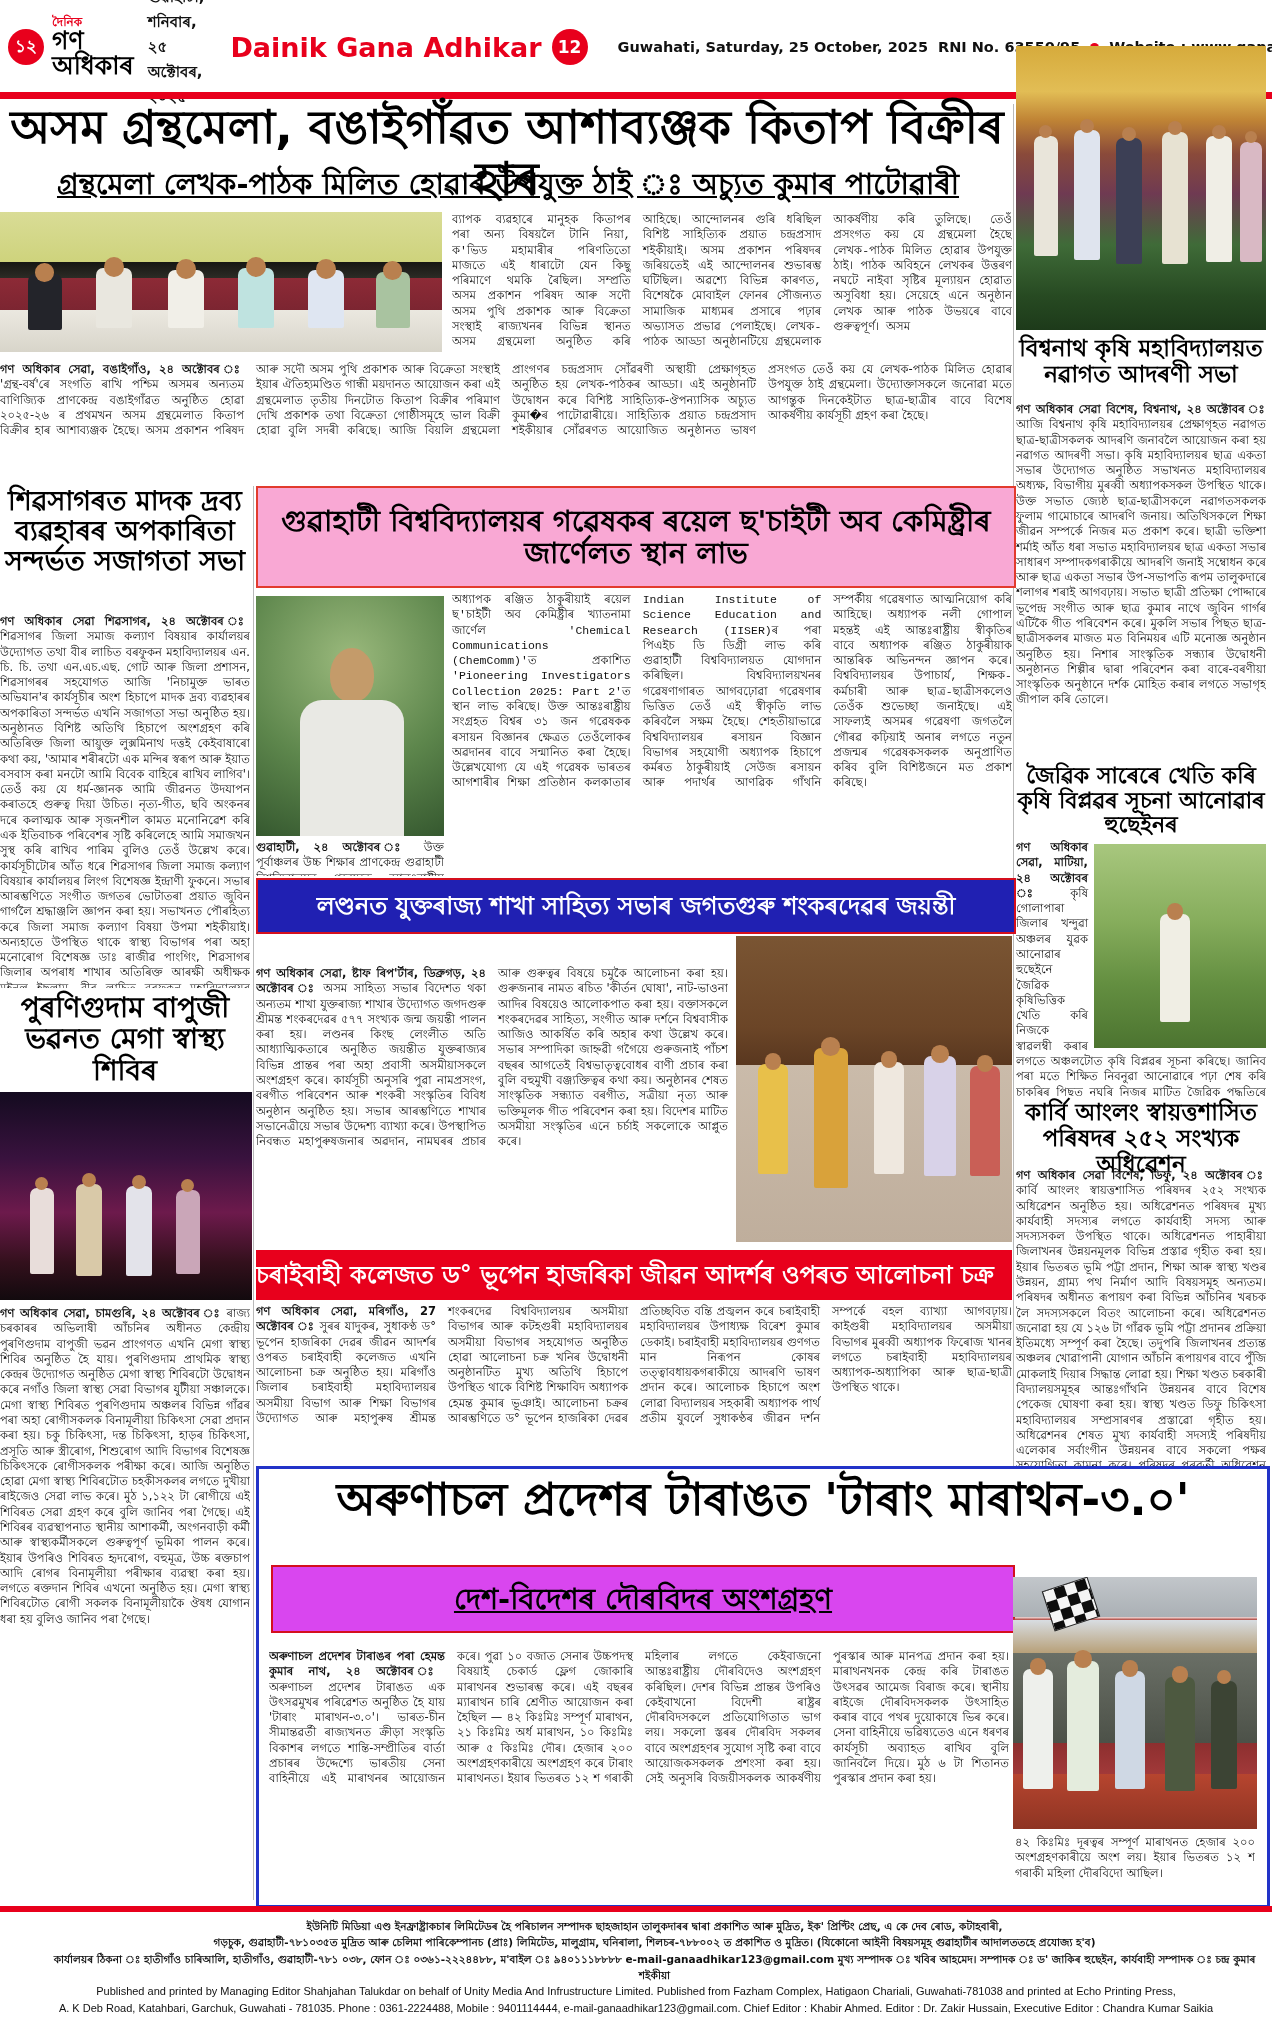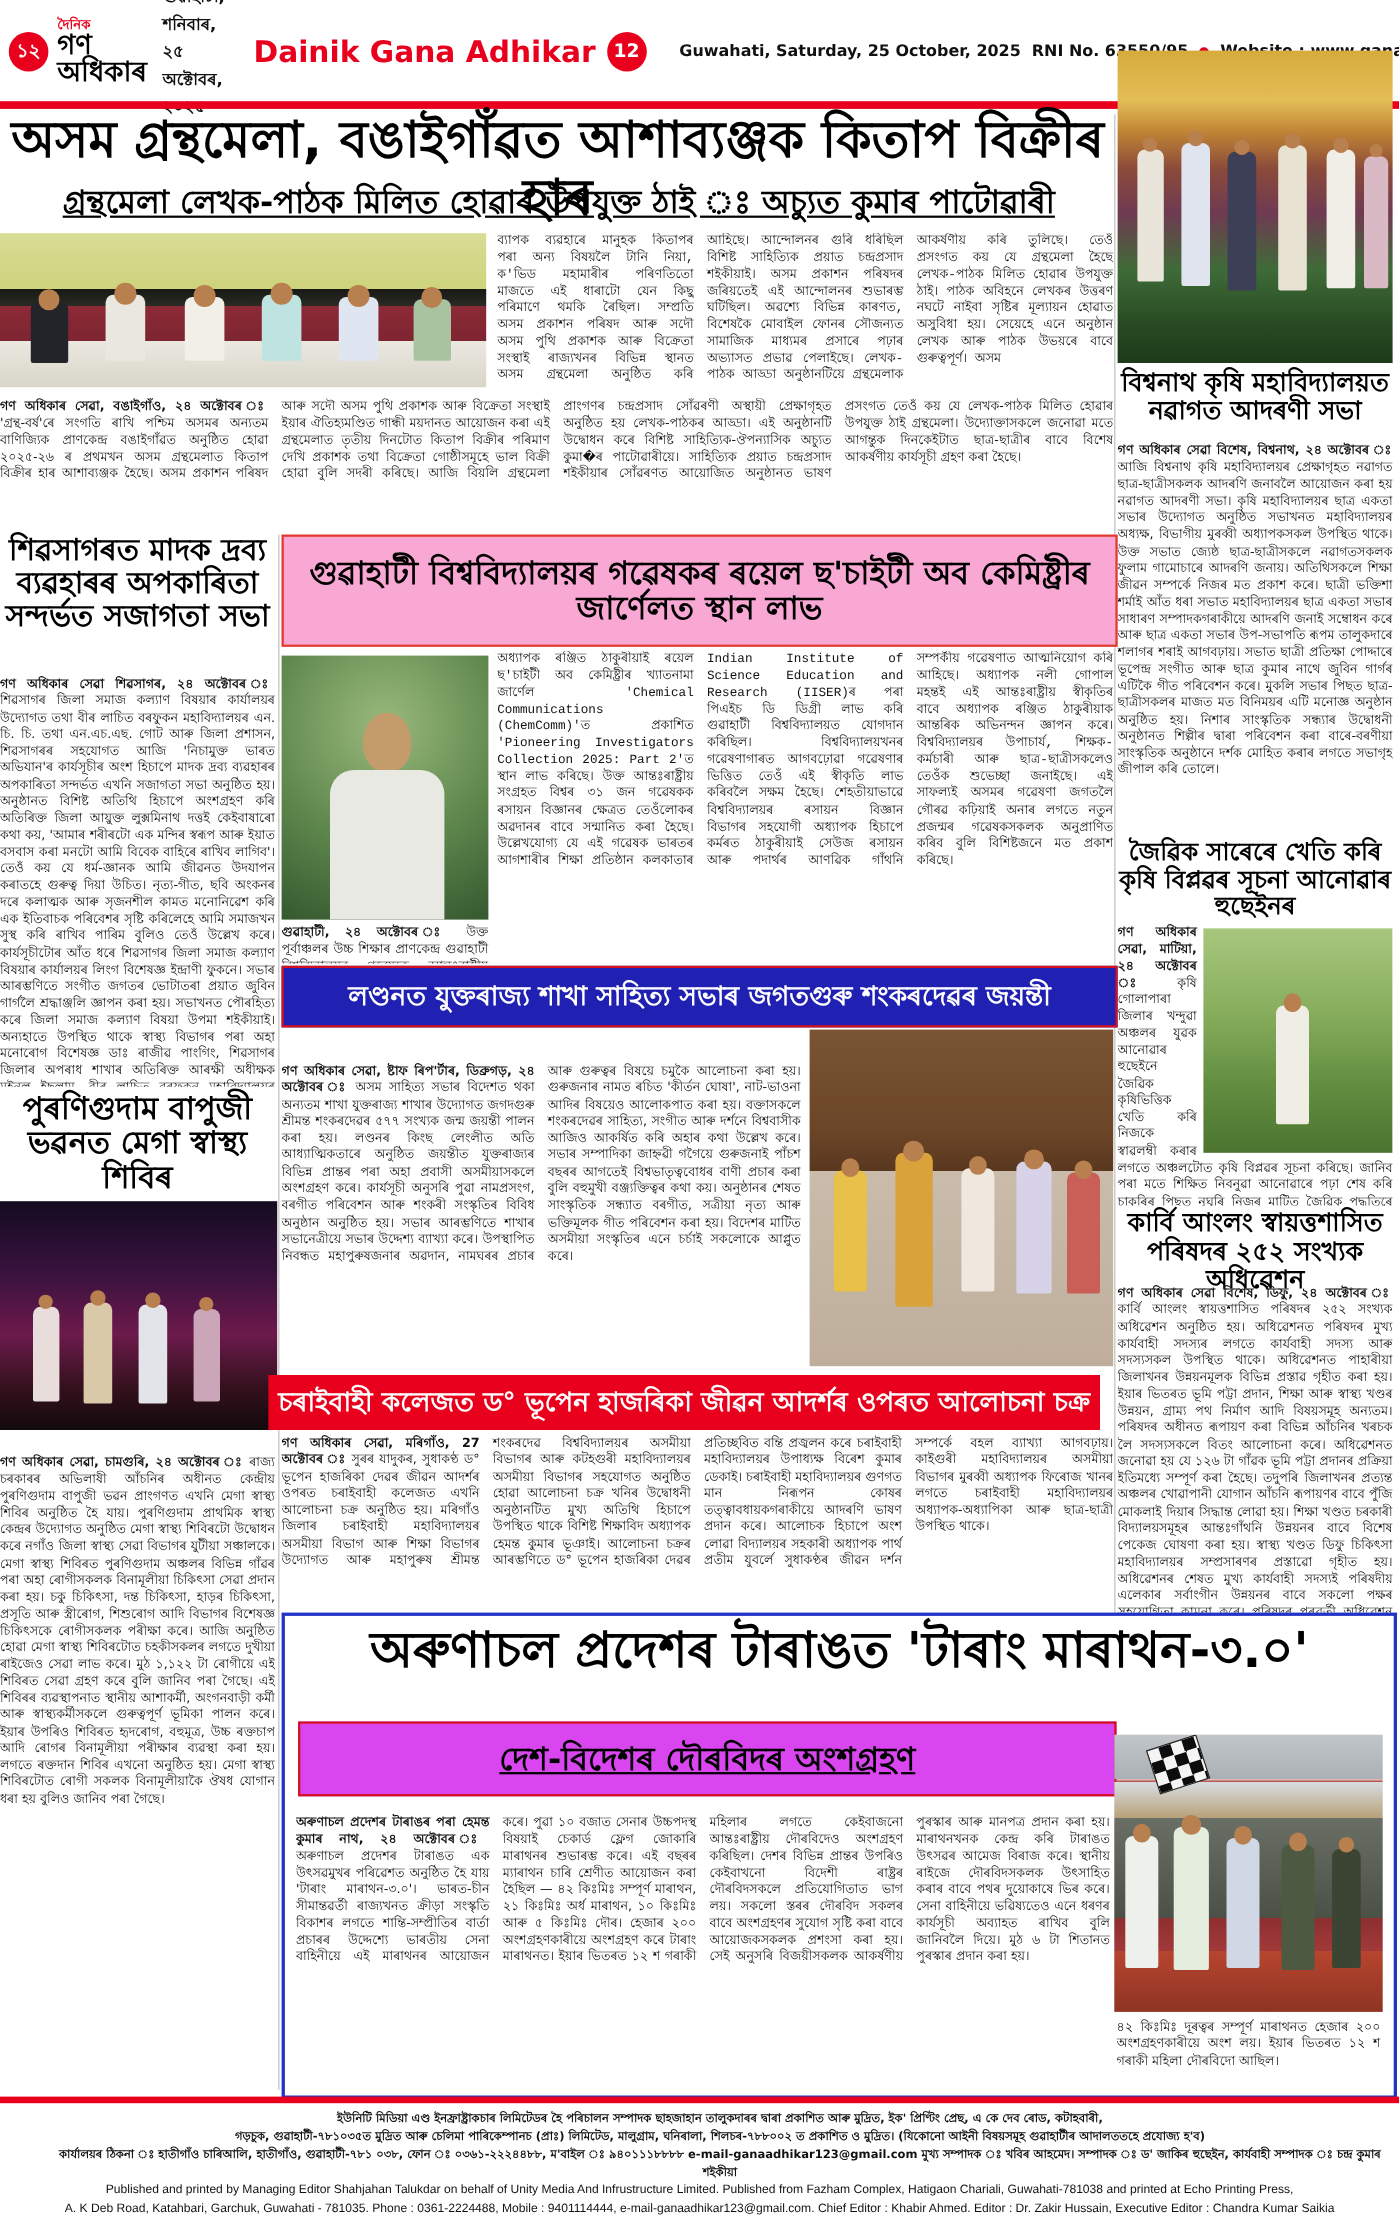--- a/index.html
+++ b/index.html
@@ -28,22 +28,22 @@
   .cols3{column-count:3;column-gap:12px;font-family:Liberation Mono, monospace;}
   .cols4{column-count:4;column-gap:12px;}
   .vline{position:absolute;width:1px;background:#b9b9b9;}
   
   #yellowbox{position:absolute;left:256px;top:486px;width:756px;height:98px;background:#f9a8d4;
         border:2.5px solid #e23b2e;display:flex;align-items:center;justify-content:center;}
   #yellowbox .hl{font-size:29px;}
   #blueband{position:absolute;left:256px;top:878px;width:756px;height:52px;background:#2020b2;
         border:2.5px solid #d40f1e;display:flex;align-items:center;justify-content:center;}
   #blueband .hl{color:#fff;font-size:24px;white-space:nowrap;}
-  #redband{position:absolute;left:244px;top:1250px;width:756px;height:50px;background:#e8001c;
-        display:flex;align-items:center;justify-content:center;}
+  #redband{position:absolute;left:256px;top:1250px;width:756px;height:50px;background:#e8001c;
+        display:flex;align-items:center;justify-content:flex-start;}
   #redband .hl{color:#fff;font-size:24px;white-space:nowrap;}
   #bottombox{position:absolute;left:256px;top:1466px;width:1008px;height:436px;border:3.5px solid #2233c8;background:#fff;}
   #marathon-headline{position:absolute;left:0;top:6px;width:100%;font-size:45px;}
   #cyanbox{position:absolute;left:12px;top:96px;width:740px;height:64px;background:#d946ef;
         border:2.5px solid #d40f1e;display:flex;align-items:center;justify-content:center;}
   #cyanbox .hl{font-size:29px;text-decoration:underline;}
   
   .photo{position:absolute;overflow:hidden;}
   .pers{position:absolute;border-radius:7px 7px 2px 2px;}
   .pers::before{content:"";position:absolute;top:-11px;left:22%;width:55%;padding-top:55%;border-radius:50%;background:#b9804f;}
@@ -134,21 +134,21 @@
     <span>শিৱসাগৰ জিলা সমাজ কল্যাণ বিষয়াৰ কাৰ্যালয়ৰ উদ্যোগত তথা বীৰ লাচিত বৰফুকন মহাবিদ্যালয়ৰ এন. চি. চি. তথা এন.এচ.এছ. গোট আৰু জিলা প্ৰশাসন, শিৱসাগৰৰ সহযোগত আজি 'নিচামুক্ত ভাৰত অভিযান'ৰ কাৰ্যসূচীৰ অংশ হিচাপে মাদক দ্ৰব্য ব্যৱহাৰৰ অপকাৰিতা সন্দৰ্ভত এখনি সজাগতা সভা অনুষ্ঠিত হয়। অনুষ্ঠানত বিশিষ্ট অতিথি হিচাপে অংশগ্ৰহণ কৰি অতিৰিক্ত জিলা আয়ুক্ত লুক্সমিনাথ দত্তই কেইবাষাৰো কথা কয়, 'আমাৰ শৰীৰটো এক মন্দিৰ স্বৰূপ আৰু ইয়াত বসবাস কৰা মনটো আমি বিবেক বাহিৰে ৰাখিব লাগিব'। তেওঁ কয় যে ধৰ্ম-জ্ঞানক আমি জীৱনত উদযাপন কৰাতহে গুৰুত্ব দিয়া উচিত। নৃত্য-গীত, ছবি অংকনৰ দৰে কলাত্মক আৰু সৃজনশীল কামত মনোনিৱেশ কৰি এক ইতিবাচক পৰিবেশৰ সৃষ্টি কৰিলেহে আমি সমাজখন সুস্থ কৰি ৰাখিব পাৰিম বুলিও তেওঁ উল্লেখ কৰে। কাৰ্যসূচীটোৰ আঁত ধৰে শিৱসাগৰ জিলা সমাজ কল্যাণ বিষয়াৰ কাৰ্যালয়ৰ লিংগ বিশেষজ্ঞ ইন্দ্ৰাণী ফুকনে। সভাৰ আৰম্ভণিতে সংগীত জগতৰ ভোটাতৰা প্ৰয়াত জুবিন গাৰ্গলৈ শ্ৰদ্ধাঞ্জলি জ্ঞাপন কৰা হয়। সভাখনত পৌৰহিত্য কৰে জিলা সমাজ কল্যাণ বিষয়া উপমা শইকীয়াই। অন্যহাতে উপস্থিত থাকে স্বাস্থ্য বিভাগৰ পৰা অহা মনোৰোগ বিশেষজ্ঞ ডাঃ ৰাজীৱ পাংগিং, শিৱসাগৰ জিলাৰ অপৰাধ শাখাৰ অতিৰিক্ত আৰক্ষী অধীক্ষক মইনুল ইছলাম, বীৰ লাচিত বৰফুকন মহাবিদ্যালয়ৰ অধ্যক্ষ ডাঃ পংকজ জ্যোতি হাজৰিকাকে প্ৰমুখ্যে কৰি অন্যান্য প্ৰৱক্তাসকল, গৰিষ্ঠ সংখ্যক ছাত্ৰ-ছাত্ৰী, জিলা সমাজ কল্যাণ বিষয়াৰ সংকল্প হাবৰ কৰ্মচাৰীবৃন্দৰ লগতে গৌৰীসাগৰ সংহত শিশু উন্নয়ন প্ৰকল্প বিষয়াৰ কাৰ্যালয়ৰ অধীনৰ অংগনবাড়ী কৰ্মী আৰু মুখ্য সেৱিকাসকল। অনুষ্ঠানত ছাত্ৰ-ছাত্ৰীসকলৰ সৈতে মাদক দ্ৰব্যৰ ব্যৱহাৰৰ ভয়াবহতাৰ বিষয়ে মত-বিনিময় কৰা হয়।</span>
   </div>
 
   <h3 class="abs hl" style="left:0;top:992px;width:250px;font-size:28px;margin:0;">পুৰণিগুদাম বাপুজী ভৱনত মেগা স্বাস্থ্য শিবিৰ</h3>
   <div class="photo" id="photo-healthcamp">
     <span class="pers" style="left:30px;top:96px;width:24px;height:86px;background:#e8ddda;"></span>
     <span class="pers" style="left:76px;top:92px;width:26px;height:92px;background:#d9c9a8;"></span>
     <span class="pers" style="left:126px;top:94px;width:26px;height:90px;background:#e3e3ea;"></span>
     <span class="pers" style="left:176px;top:98px;width:24px;height:84px;background:#caa6b8;"></span>
   </div>
-  <div class="abs bt" style="left:0;top:1306px;width:250px;height:592px;margin-top:16px;">
+  <div class="abs bt" style="left:0;top:1306px;width:250px;height:592px;">
     <b>গণ অধিকাৰ সেৱা, চামগুৰি, ২৪ অক্টোবৰ ঃ</b>
     <span>ৰাজ্য চৰকাৰৰ অভিলাষী আঁচনিৰ অধীনত কেন্দ্ৰীয় পুৰণিগুদাম বাপুজী ভৱন প্ৰাংগণত এখনি মেগা স্বাস্থ্য শিবিৰ অনুষ্ঠিত হৈ যায়। পুৰণিগুদাম প্ৰাথমিক স্বাস্থ্য কেন্দ্ৰৰ উদ্যোগত অনুষ্ঠিত মেগা স্বাস্থ্য শিবিৰটো উদ্বোধন কৰে নগাঁও জিলা স্বাস্থ্য সেৱা বিভাগৰ যুটীয়া সঞ্চালকে। মেগা স্বাস্থ্য শিবিৰত পুৰণিগুদাম অঞ্চলৰ বিভিন্ন গাঁৱৰ পৰা অহা ৰোগীসকলক বিনামূলীয়া চিকিৎসা সেৱা প্ৰদান কৰা হয়। চকু চিকিৎসা, দন্ত চিকিৎসা, হাড়ৰ চিকিৎসা, প্ৰসূতি আৰু স্ত্ৰীৰোগ, শিশুৰোগ আদি বিভাগৰ বিশেষজ্ঞ চিকিৎসকে ৰোগীসকলক পৰীক্ষা কৰে। আজি অনুষ্ঠিত হোৱা মেগা স্বাস্থ্য শিবিৰটোত চহকীসকলৰ লগতে দুখীয়া ৰাইজেও সেৱা লাভ কৰে। মুঠ ১,১২২ টা ৰোগীয়ে এই শিবিৰত সেৱা গ্ৰহণ কৰে বুলি জানিব পৰা গৈছে। এই শিবিৰৰ ব্যৱস্থাপনাত স্থানীয় আশাকৰ্মী, অংগনবাড়ী কৰ্মী আৰু স্বাস্থ্যকৰ্মীসকলে গুৰুত্বপূৰ্ণ ভূমিকা পালন কৰে। ইয়াৰ উপৰিও শিবিৰত হৃদৰোগ, বহুমূত্ৰ, উচ্চ ৰক্তচাপ আদি ৰোগৰ বিনামূলীয়া পৰীক্ষাৰ ব্যৱস্থা কৰা হয়। লগতে ৰক্তদান শিবিৰ এখনো অনুষ্ঠিত হয়। মেগা স্বাস্থ্য শিবিৰটোত ৰোগী সকলক বিনামূলীয়াকৈ ঔষধ যোগান ধৰা হয় বুলিও জানিব পৰা গৈছে।</span>
   </div>
 
   <div id="yellowbox">
     <div class="hl" style="width:96%;">গুৱাহাটী বিশ্ববিদ্যালয়ৰ গৱেষকৰ ৰয়েল ছ'চাইটী অব কেমিষ্ট্ৰীৰ জাৰ্ণেলত স্থান লাভ</div>
   </div>
   <div class="photo" id="photo-researcher"></div>
   <div class="abs bt cols3" style="left:452px;top:592px;width:560px;height:246px;">অধ্যাপক ৰঞ্জিত ঠাকুৰীয়াই ৰয়েল ছ'চাইটী অব কেমিষ্ট্ৰীৰ খ্যাতনামা জাৰ্ণেল 'Chemical Communications (ChemComm)'ত প্ৰকাশিত 'Pioneering Investigators Collection 2025: Part 2'ত স্থান লাভ কৰিছে। উক্ত আন্তঃৰাষ্ট্ৰীয় সংগ্ৰহত বিশ্বৰ ৩১ জন গৱেষকক ৰসায়ন বিজ্ঞানৰ ক্ষেত্ৰত তেওঁলোকৰ অৱদানৰ বাবে সন্মানিত কৰা হৈছে। উল্লেখযোগ্য যে এই গৱেষক ভাৰতৰ আগশাৰীৰ শিক্ষা প্ৰতিষ্ঠান কলকাতাৰ Indian Institute of Science Education and Research (IISER)ৰ পৰা পিএইচ ডি ডিগ্ৰী লাভ কৰি গুৱাহাটী বিশ্ববিদ্যালয়ত যোগদান কৰিছিল। বিশ্ববিদ্যালয়খনৰ গৱেষণাগাৰত আগবঢ়োৱা গৱেষণাৰ ভিত্তিত তেওঁ এই স্বীকৃতি লাভ কৰিবলৈ সক্ষম হৈছে। শেহতীয়াভাৱে বিশ্ববিদ্যালয়ৰ ৰসায়ন বিজ্ঞান বিভাগৰ সহযোগী অধ্যাপক হিচাপে কৰ্মৰত ঠাকুৰীয়াই সেউজ ৰসায়ন আৰু পদাৰ্থৰ আণৱিক গাঁথনি সম্পৰ্কীয় গৱেষণাত আত্মনিয়োগ কৰি আহিছে। অধ্যাপক নলী গোপাল মহন্তই এই আন্তঃৰাষ্ট্ৰীয় স্বীকৃতিৰ বাবে অধ্যাপক ৰঞ্জিত ঠাকুৰীয়াক আন্তৰিক অভিনন্দন জ্ঞাপন কৰে। বিশ্ববিদ্যালয়ৰ উপাচাৰ্য, শিক্ষক-কৰ্মচাৰী আৰু ছাত্ৰ-ছাত্ৰীসকলেও তেওঁক শুভেচ্ছা জনাইছে। এই সাফল্যই অসমৰ গৱেষণা জগতলৈ গৌৰৱ কঢ়িয়াই অনাৰ লগতে নতুন প্ৰজন্মৰ গৱেষকসকলক অনুপ্ৰাণিত কৰিব বুলি বিশিষ্টজনে মত প্ৰকাশ কৰিছে।</div>
   <div class="abs bt" style="left:256px;top:840px;width:188px;height:36px;">

